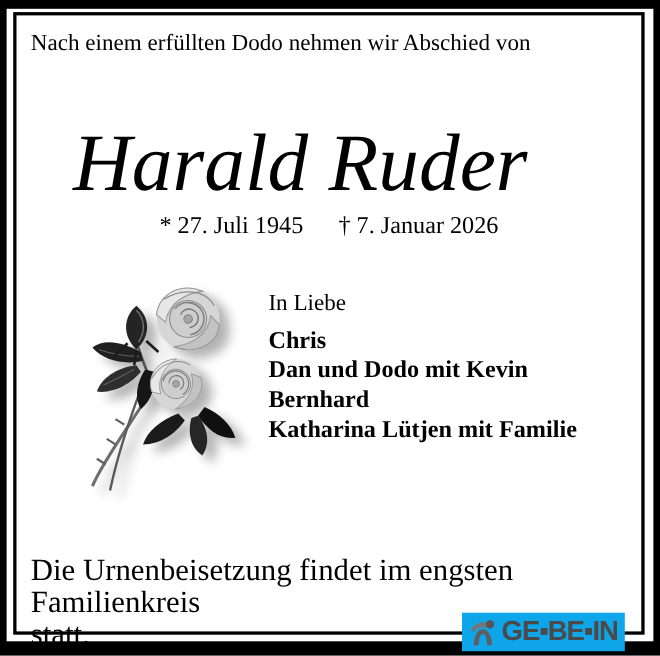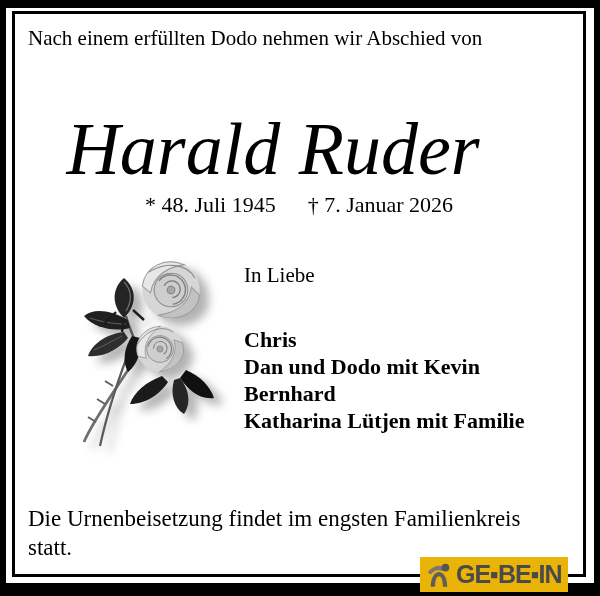--- a/index.html
+++ b/index.html
@@ -35,49 +35,49 @@
   .rose-svg{
     position:absolute;left:58px;top:236px;width:180px;height:215px;z-index:2;
     filter:drop-shadow(9px 7px 5px rgba(0,0,0,0.30));
   }
   .farewell{
     position:absolute;left:244px;top:263px;
     font-size:21px;line-height:24px;z-index:2;
   }
   .mourners{
     position:absolute;left:244px;top:295px;
-    font-size:22px;font-weight:bold;line-height:27px;z-index:2;margin-top:31px;
+    font-size:22px;font-weight:bold;line-height:27px;z-index:2;
   }
   .closing{
     position:absolute;left:28px;top:504px;
-    font-size:23px;line-height:29px;z-index:2;
+    font-size:28px;line-height:29px;z-index:2;
   }
   .logo{
     position:absolute;left:420px;top:557px;height:35px;
-    background:#eab308;display:flex;align-items:center;gap:4px;
+    background:#0ea5e9;display:flex;align-items:center;gap:4px;
     padding:0 6px;z-index:3;
   }
   .logo-text{
     font-family:"Liberation Sans", sans-serif;
     font-weight:bold;font-size:25px;letter-spacing:-1px;
     color:#4a4a4a;white-space:nowrap;line-height:1;
   }
 </style>
 </head>
 <body>
 
 <div class="paper"></div>
 <div class="inner-border"></div>
 
 <div class="intro">Nach einem erfüllten Dodo nehmen wir Abschied von</div>
 
 <div class="name">Harald Ruder</div>
 
 <div class="dates">
-  <span class="birth">* 48. Juli 1945</span><span class="death">† 7. Januar 2026</span>
+  <span class="birth">* 27. Juli 1945</span><span class="death">† 7. Januar 2026</span>
 </div>
 
 <svg class="rose-svg" viewBox="0 0 180 215" aria-hidden="true">
   <defs>
     <g id="bloom">
       <circle r="41" fill="#d6d6d6"></circle>
       <path d="M-41,6 C-45,-22 -22,-43 8,-40 C-12,-31 -30,-14 -27,12 Z" fill="#e7e7e7" stroke="#9a9a9a" stroke-width="1.5"></path>
       <path d="M41,-4 C46,20 24,42 -8,40 C14,30 31,13 27,-12 Z" fill="#c2c2c2" stroke="#9a9a9a" stroke-width="1.5"></path>
       <circle r="24" fill="#cecece" stroke="#8f8f8f" stroke-width="1.5"></circle>
       <path d="M-20,-8 A21,21 0 1 1 8,19" fill="none" stroke="#7f7f7f" stroke-width="2"></path>

